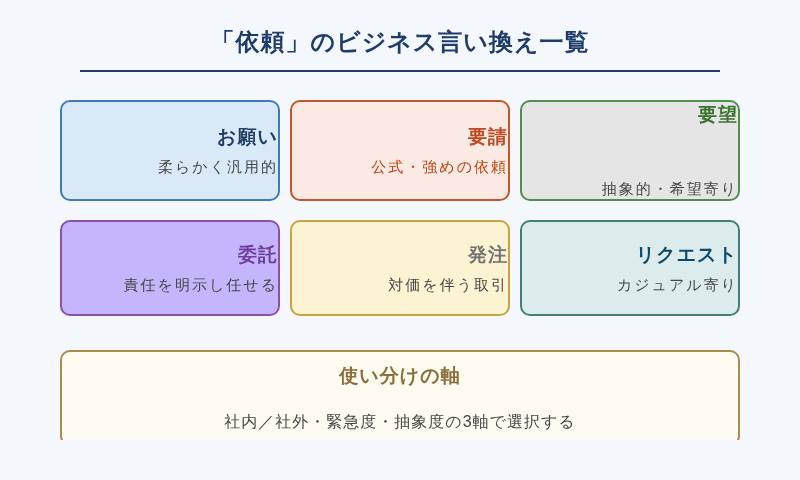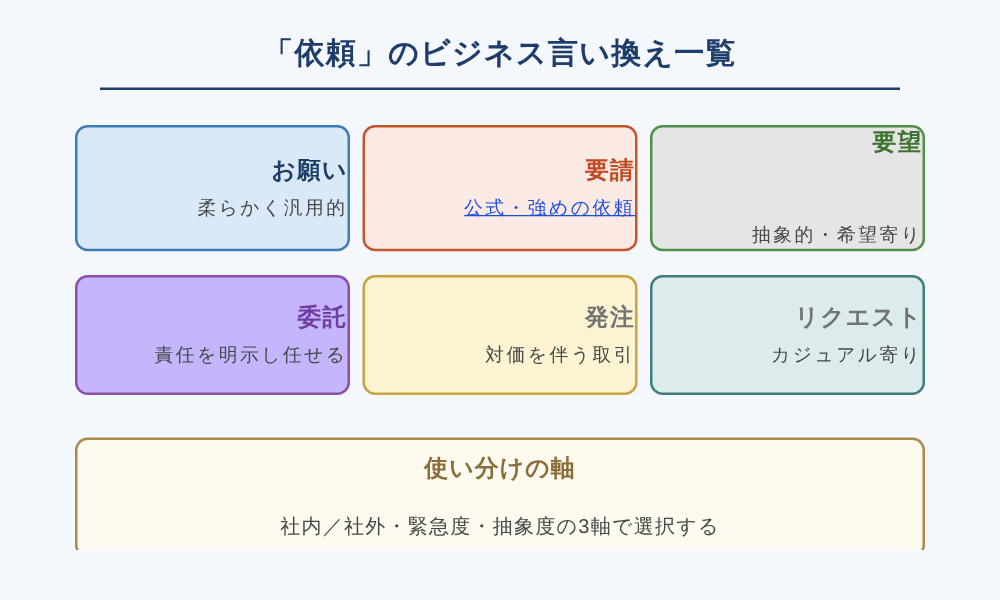--- a/index.html
+++ b/index.html
@@ -106,40 +106,40 @@
 
   <div class="grid">
 
     <div class="card" style="background-color: rgb(217, 233, 248); border-color: rgb(62, 124, 184);">
       <div class="card-title" style="color: rgb(31, 62, 102);">お願い</div>
       <div class="card-desc" style="color: rgb(71, 71, 71);">柔らかく汎用的</div>
     </div>
 
     <div class="card" style="background-color: rgb(251, 233, 227); border-color: rgb(194, 87, 47);">
       <div class="card-title" style="color: rgb(191, 74, 36);">要請</div>
-      <div class="card-desc" style="color: #1d4ed8; text-decoration: underline;">公式・強めの依頼</div>
+      <div class="card-desc" style="color: #c2410c;">公式・強めの依頼</div>
     </div>
 
     <div class="card" style="background-color: #e5e5e5; border-color: rgb(83, 143, 76);">
       <div class="card-title" style="color: rgb(60, 115, 48);">要望</div>
       <div class="card-desc" style="color: rgb(71, 71, 71); margin-top: 44px;">抽象的・希望寄り</div>
     </div>
 
     <div class="card" style="background-color: #c4b5fd; border-color: rgb(140, 81, 165);">
       <div class="card-title" style="color: rgb(111, 61, 160);">委託</div>
       <div class="card-desc" style="color: rgb(71, 71, 71);">責任を明示し任せる</div>
     </div>
 
     <div class="card" style="background-color: rgb(252, 243, 210); border-color: rgb(199, 164, 64);">
       <div class="card-title" style="color: #737373; margin-left: 32px;">発注</div>
       <div class="card-desc" style="color: rgb(71, 71, 71);">対価を伴う取引</div>
     </div>
 
     <div class="card" style="background-color: rgb(220, 236, 236); border-color: rgb(65, 126, 124);">
-      <div class="card-title" style="color: #737373;">リクエスト</div>
+      <div class="card-title" style="color: #0c4a6e;">リクエスト</div>
       <div class="card-desc" style="color: rgb(71, 71, 71);">カジュアル寄り</div>
     </div>
 
   </div>
 
   <div class="footer-card" style="background-color: rgb(253, 250, 240); border-color: rgb(170, 139, 75);">
     <div class="footer-title" style="color: rgb(139, 109, 58);">使い分けの軸</div>
     <div class="footer-desc" style="color: rgb(71, 71, 71);">社内／社外・緊急度・抽象度の3軸で選択する</div>
   </div>
 

